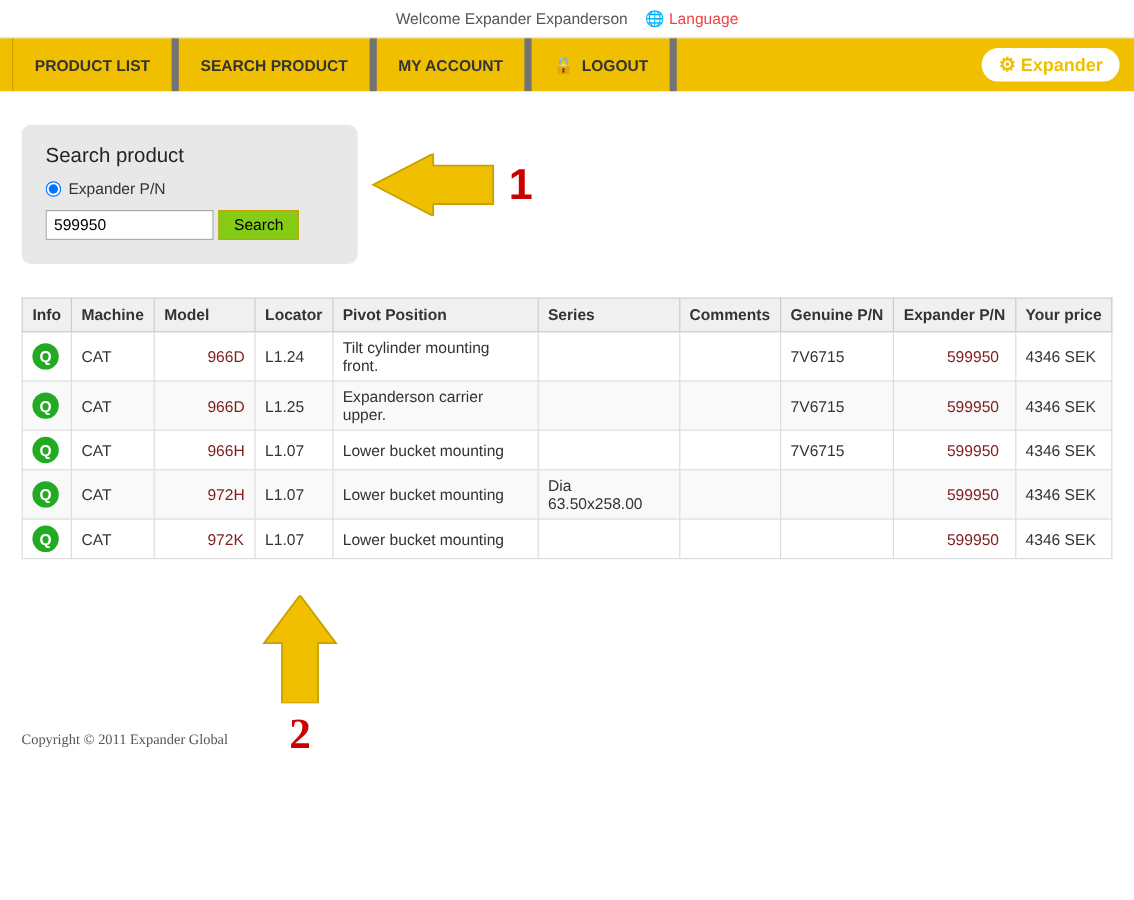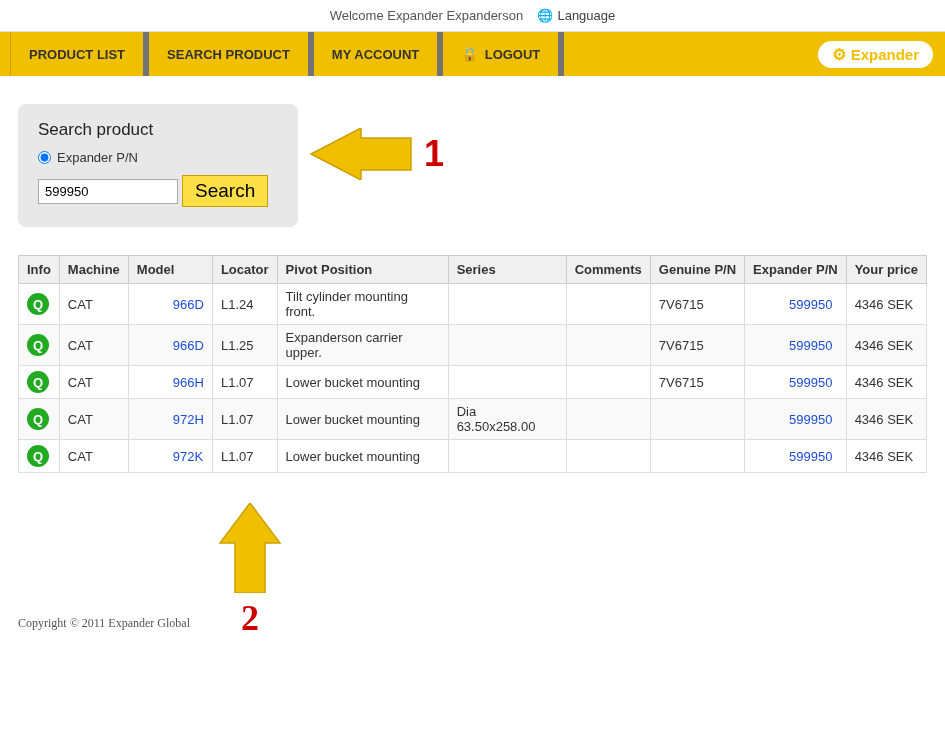--- a/index.html
+++ b/index.html
@@ -6,21 +6,21 @@
     body { font-family: Arial, sans-serif; font-size: 13px; background: #fff; color: #333; width: 945px; }
 
     
     .top-bar {
       text-align: center;
       padding: 8px 0;
       font-size: 13px;
       color: #555;
       border-bottom: 1px solid #ddd;
     }
-    .top-bar a { color: #404040; text-decoration: none; }
+    .top-bar a { color: #ef4444; text-decoration: none; }
 
     
     .nav-bar {
       background: #f0c000;
       display: flex;
       align-items: center;
       padding: 0 10px;
       height: 44px;
     }
     .nav-bar .nav-items {
@@ -85,24 +85,24 @@
       gap: 4px;
       align-items: center;
     }
     .search-input-row input {
       border: 1px solid #aaa;
       padding: 4px 6px;
       font-size: 13px;
       width: 140px;
     }
     .search-input-row button {
-      background: #fde047;
+      background: #84cc16;
       border: 1px solid #c9a000;
       padding: 4px 12px;
-      font-size: 19px;
+      font-size: 13px;
       cursor: pointer;
       font-weight: normal;
     }
 
     
     .results-section {
       margin: 28px 18px 0 18px;
     }
     table {
       width: 100%;
@@ -119,21 +119,21 @@
     }
     tbody tr {
       border: 1px solid #ddd;
     }
     tbody tr:nth-child(even) { background: #f9f9f9; }
     tbody tr td {
       border: 1px solid #ddd;
       padding: 5px 8px;
       vertical-align: middle;
     }
-    .link-blue { color: #1d4ed8; text-decoration: none; cursor: pointer; margin-left: 36px; }
+    .link-blue { color: #7f1d1d; text-decoration: none; cursor: pointer; margin-left: 36px; }
 
     
     .info-icon {
       width: 22px;
       height: 22px;
       background: #22aa22;
       border-radius: 50%;
       display: flex;
       align-items: center;
       justify-content: center;

